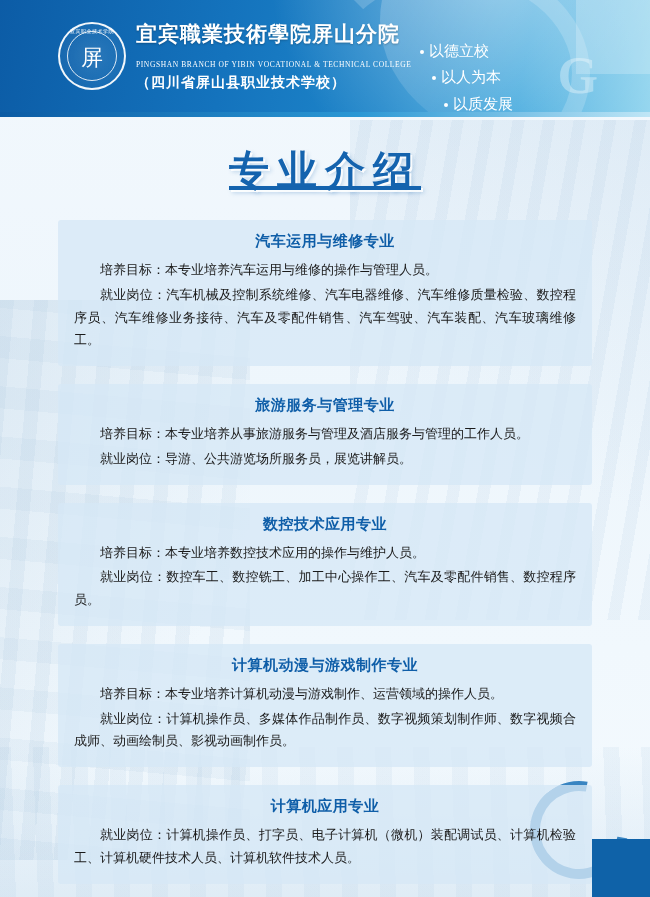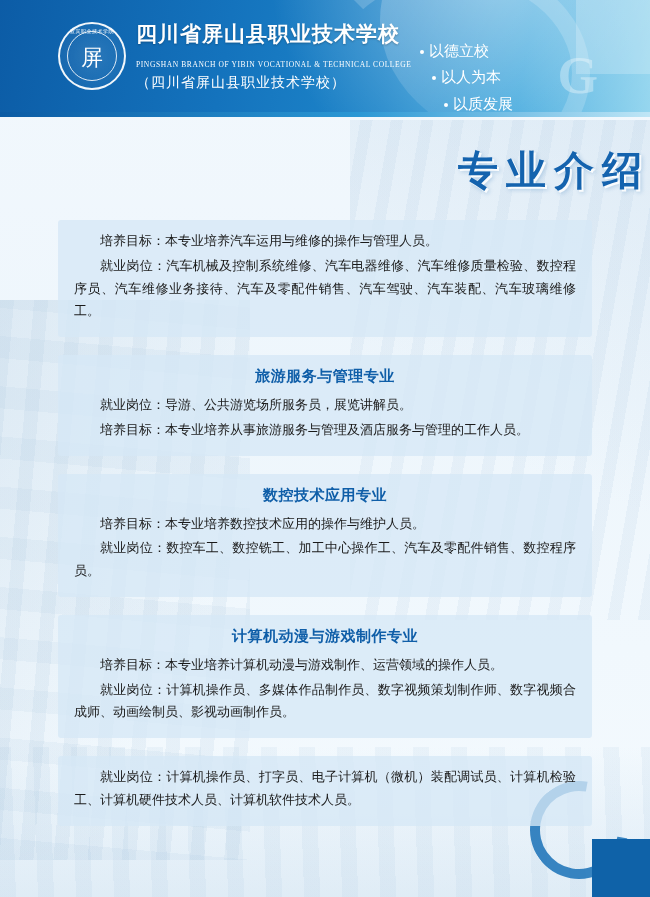--- a/index.html
+++ b/index.html
@@ -182,21 +182,21 @@
   }
   .school-name-en {
     font-size: 7.5px;
     letter-spacing: .6px;
     margin-top: 15px;
     font-family: "Liberation Serif", serif;
   }
   .school-sub {
     margin-top: 5px;
     font-size: 14px;
-    font-weight: normal;
+    font-weight: bold;
     letter-spacing: 1px;
     font-family: "Liberation Serif", serif;
   }
   .slogans {
     position: absolute;
     left: 420px;
     top: 38px;
     color: #ffffff;
     font-size: 15px;
     line-height: 1.75;
@@ -212,30 +212,31 @@
     margin-right: 5px;
     vertical-align: middle;
   }
   .header-underline {
     height: 5px;
     background: linear-gradient(90deg, #0b5ba4, #2a97d4 55%, #bfe6f6);
   }
 
   
   .main-title {
-    text-align: right;
+    text-align: center;
     margin-top: 26px;
     font-size: 40px;
     font-weight: bold;
     letter-spacing: 8px;
     color: #1463ae;
     font-family: "Liberation Serif", serif;
     text-shadow: 2px 2px 0 rgba(255,255,255,.9), 3px 3px 4px rgba(20,99,174,.25);
     position: relative;
     z-index: 2;
+    text-decoration: underline;
   }
 
   
   .content {
     position: relative;
     z-index: 2;
     margin: 22px 58px 0 58px;
   }
   .program {
     background: rgba(214,232,246,.78);
@@ -281,62 +282,64 @@
     <div class="gblock"></div>
     <div class="g-letter">G</div>
 
     <div class="logo-wrap">
       <div class="logo-seal">
         <div class="inner-ring"></div>
         <div class="ring-text">宜宾职业技术学院</div>
         <div class="mark">屏</div>
       </div>
       <div class="title-block">
-        <div class="school-name-cn">四川省屏山县职业技术学校</div>
+        <div class="school-name-cn">宜宾職業技術學院屏山分院</div>
         <div class="school-name-en">PINGSHAN BRANCH OF YIBIN VOCATIONAL &amp; TECHNICAL COLLEGE</div>
         <div class="school-sub">（四川省屏山县职业技术学校）</div>
       </div>
     </div>
 
     <div class="slogans">
       <div><span class="slogan-dot"></span><span>以德立校</span></div>
       <div><span class="slogan-dot"></span><span>以人为本</span></div>
       <div><span class="slogan-dot"></span><span>以质发展</span></div>
     </div>
   </div>
   <div class="header-underline"></div>
 
   <div class="main-title">专业介绍</div>
 
   <div class="content">
 
     <div class="program">
+      <div class="program-title">汽车运用与维修专业</div>
       <div class="field"><span class="label">培养目标：</span><span>本专业培养汽车运用与维修的操作与管理人员。</span></div>
       <div class="field"><span class="label">就业岗位：</span><span>汽车机械及控制系统维修、汽车电器维修、汽车维修质量检验、数控程序员、汽车维修业务接待、汽车及零配件销售、汽车驾驶、汽车装配、汽车玻璃维修工。</span></div>
     </div>
 
     <div class="program">
       <div class="program-title">旅游服务与管理专业</div>
+      <div class="field"><span class="label">培养目标：</span><span>本专业培养从事旅游服务与管理及酒店服务与管理的工作人员。</span></div>
       <div class="field"><span class="label">就业岗位：</span><span>导游、公共游览场所服务员，展览讲解员。</span></div>
-      <div class="field"><span class="label">培养目标：</span><span>本专业培养从事旅游服务与管理及酒店服务与管理的工作人员。</span></div>
     </div>
 
     <div class="program">
       <div class="program-title">数控技术应用专业</div>
       <div class="field"><span class="label">培养目标：</span><span>本专业培养数控技术应用的操作与维护人员。</span></div>
       <div class="field"><span class="label">就业岗位：</span><span>数控车工、数控铣工、加工中心操作工、汽车及零配件销售、数控程序员。</span></div>
     </div>
 
     <div class="program">
       <div class="program-title">计算机动漫与游戏制作专业</div>
       <div class="field"><span class="label">培养目标：</span><span>本专业培养计算机动漫与游戏制作、运营领域的操作人员。</span></div>
       <div class="field"><span class="label">就业岗位：</span><span>计算机操作员、多媒体作品制作员、数字视频策划制作师、数字视频合成师、动画绘制员、影视动画制作员。</span></div>
     </div>
 
     <div class="program">
+      <div class="program-title">计算机应用专业</div>
       <div class="field"><span class="label">就业岗位：</span><span>计算机操作员、打字员、电子计算机（微机）装配调试员、计算机检验工、计算机硬件技术人员、计算机软件技术人员。</span></div>
     </div>
 
   </div>
 
   <div class="corner-c"></div>
   <div class="corner-block"></div>
 </div>
 
 </body></html>

